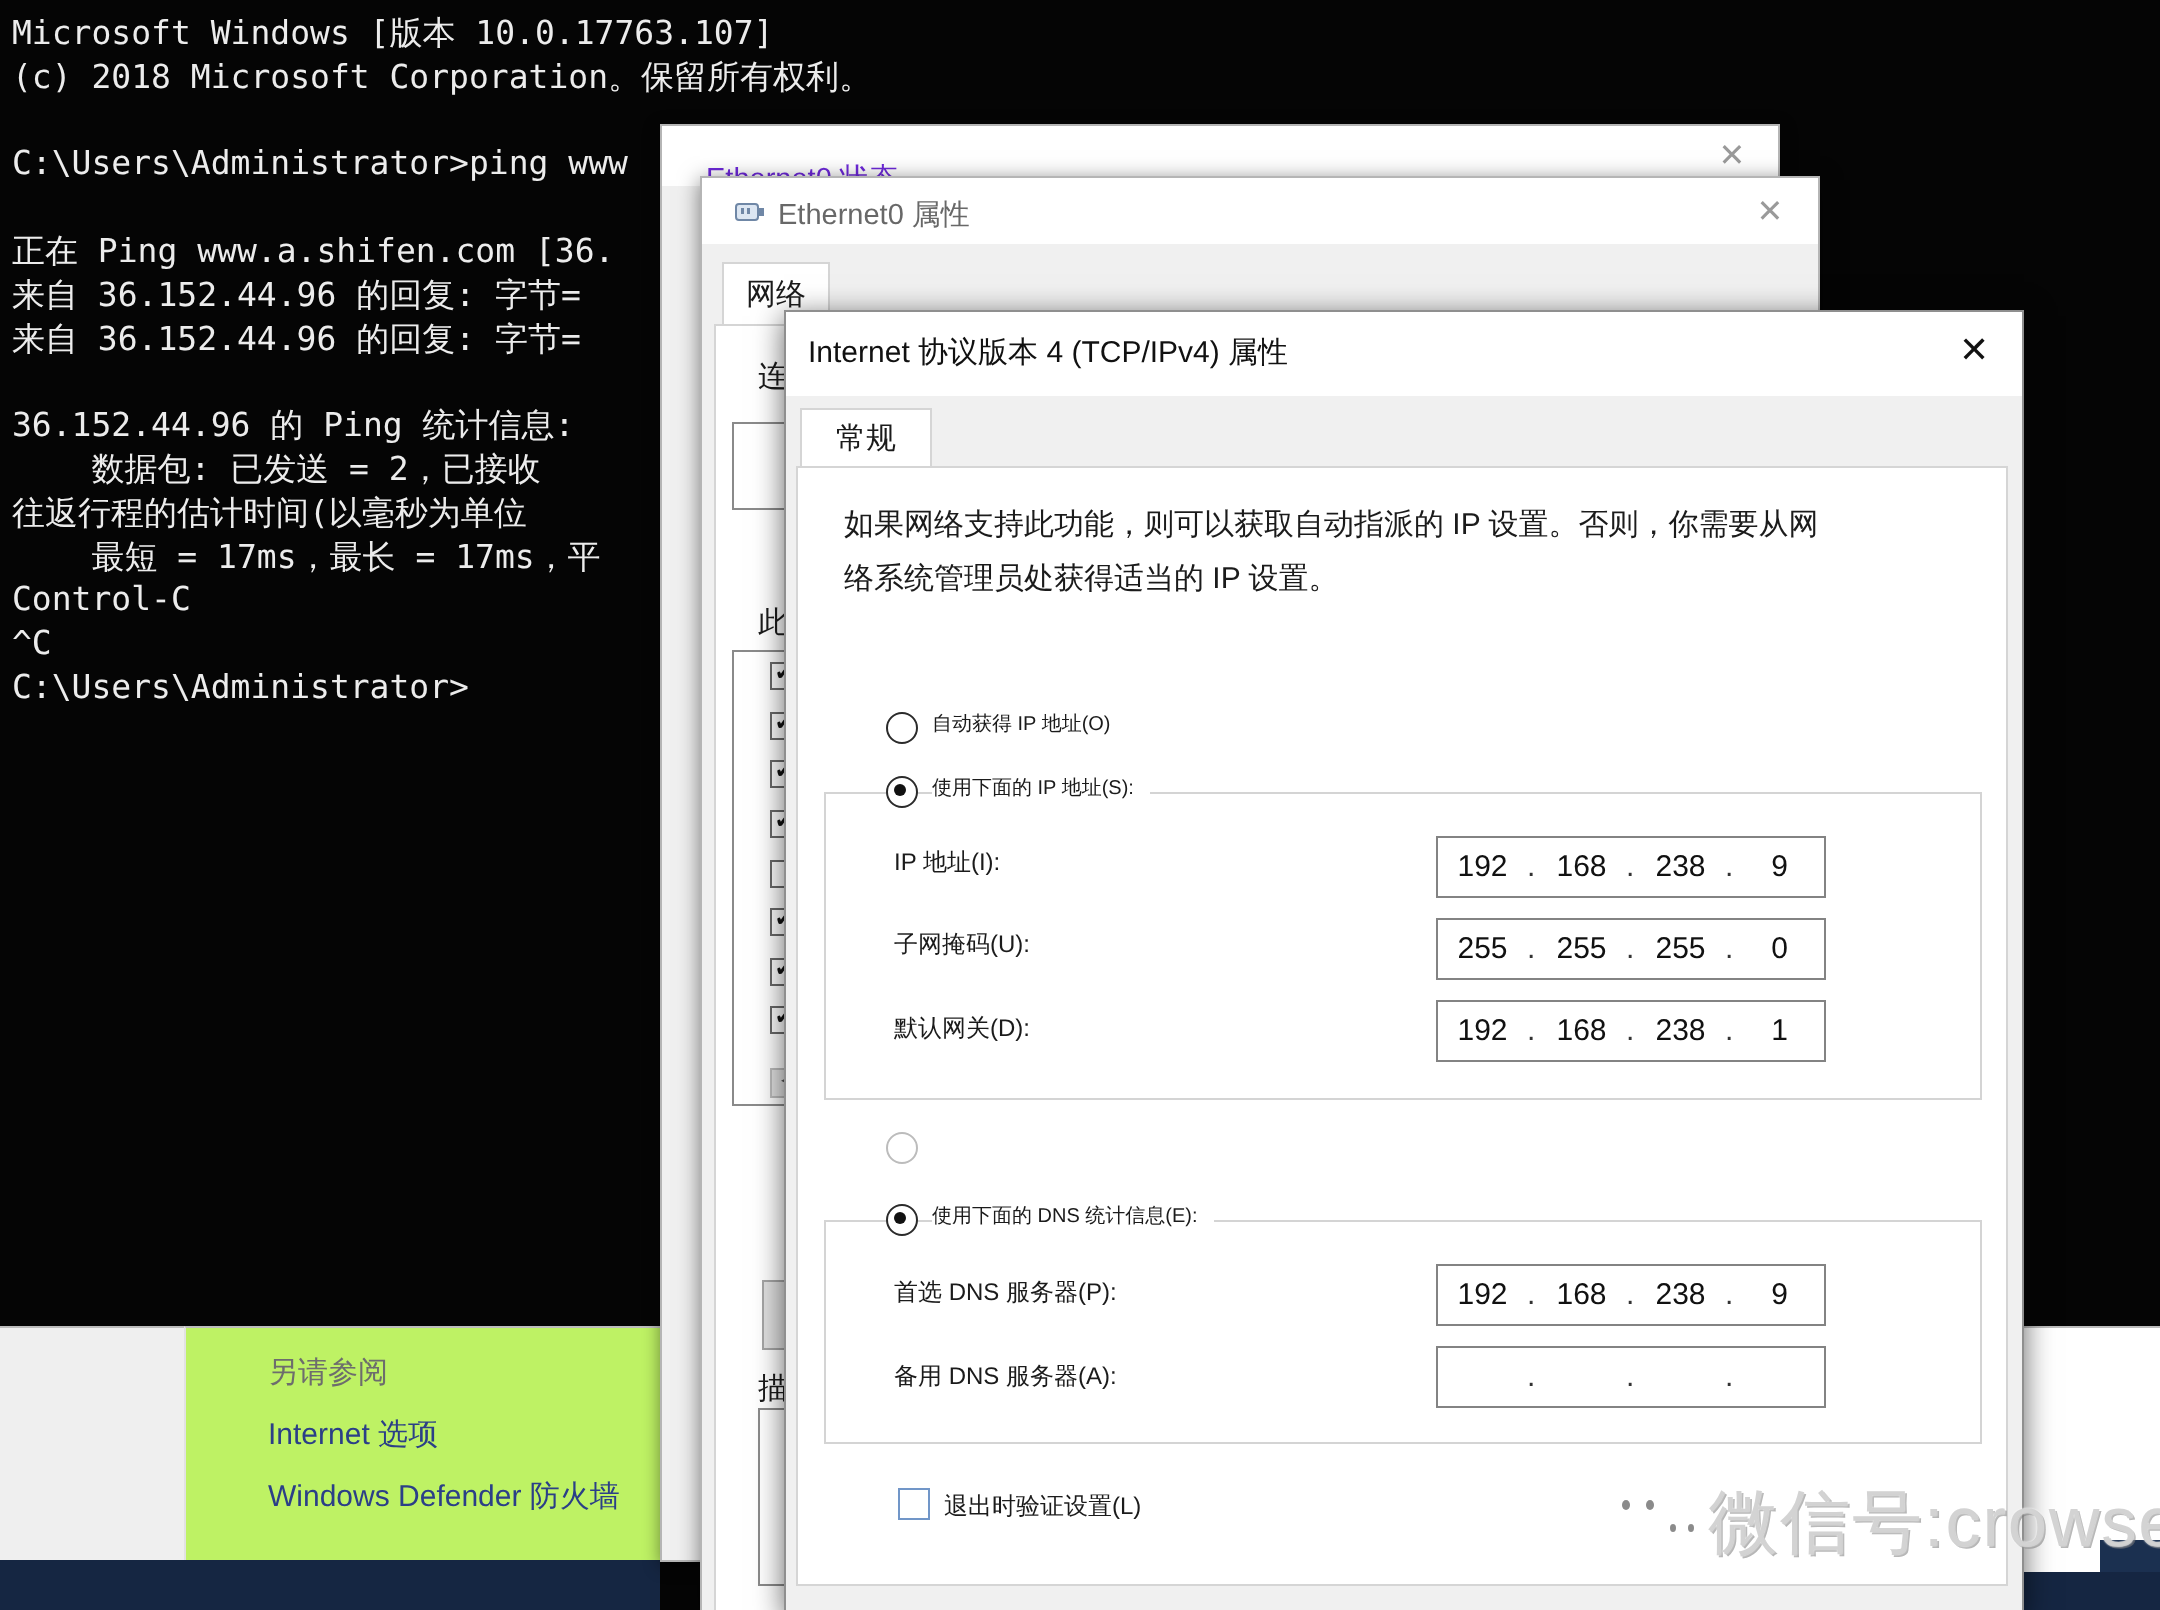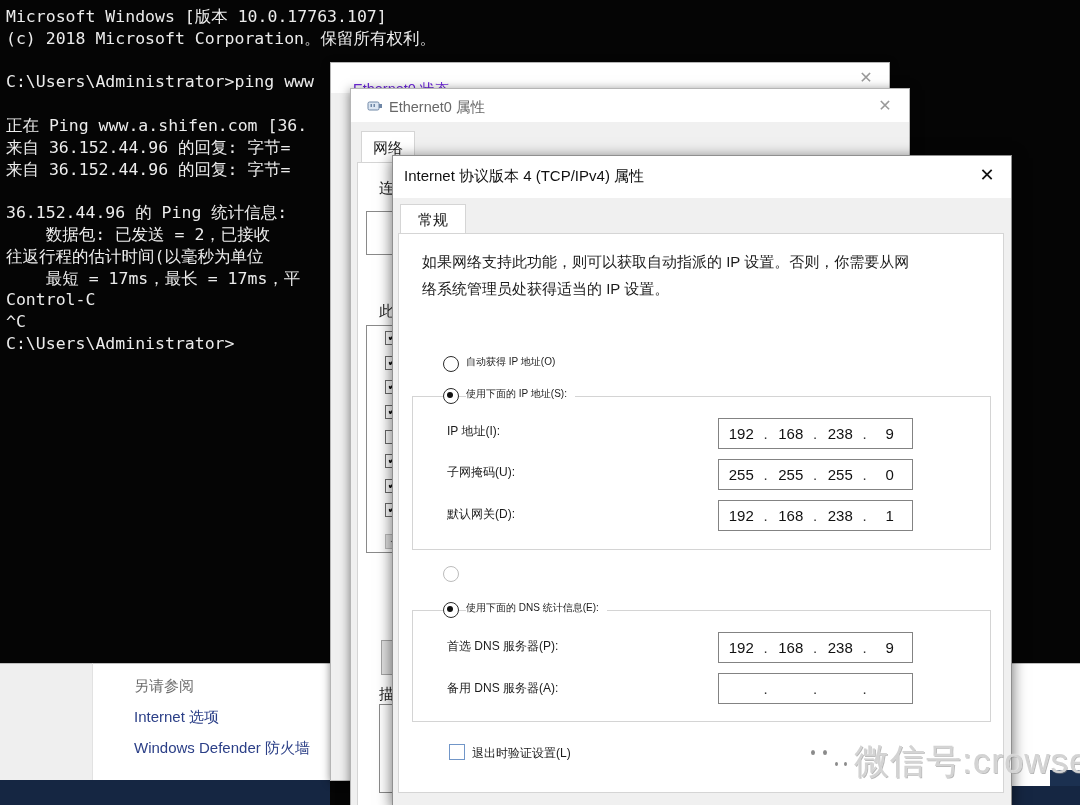--- a/index.html
+++ b/index.html
@@ -9,21 +9,21 @@
     -webkit-font-smoothing:antialiased;
   }
   
   .terminal {
     position:absolute; left:6px; top:6px; margin:0;
     font-family:"DejaVu Sans Mono", monospace;
     font-size:16.5px; line-height:21.8px; color:#ececec; white-space:pre;
   }
   
   .cp-left-gray  { position:absolute; left:0; top:663px; width:92px;  height:117px; background:#efefef; border-top:1px solid #bdbdbd; }
-  .cp-left-white { position:absolute; left:92px; top:663px; width:238px; height:117px; background:#ffffff; border-top:1px solid #bdbdbd; border-left:1px solid #e2e2e2; overflow:hidden; }
+  .cp-left-white { position:absolute; left:92px; top:663px; width:238px; height:117px; background:#bef264; border-top:1px solid #bdbdbd; border-left:1px solid #e2e2e2; overflow:hidden; }
   .cp-right-white{ position:absolute; left:1012px; top:663px; width:68px; height:123px; background:#ffffff; border-top:1px solid #bdbdbd; }
   .cp-see-also { position:absolute; left:41px; top:13px; font-size:15px; color:#6d6d6d; white-space:nowrap; }
   .cp-link { position:absolute; left:41px; font-size:15px; color:#2b3f87; white-space:nowrap; cursor:pointer; }
   .cp-link-1 { top:44px; }
   .cp-link-2 { top:75px; }
   
   .tb-left  { position:absolute; left:0; top:780px; width:330px; height:25px; background:#152642; }
   .tb-right { position:absolute; left:1012px; top:786px; width:68px; height:19px; background:#152642; }
   .tb-right-hi { position:absolute; left:1050px; top:770px; width:30px; height:16px; background:#1b3050; }
   

